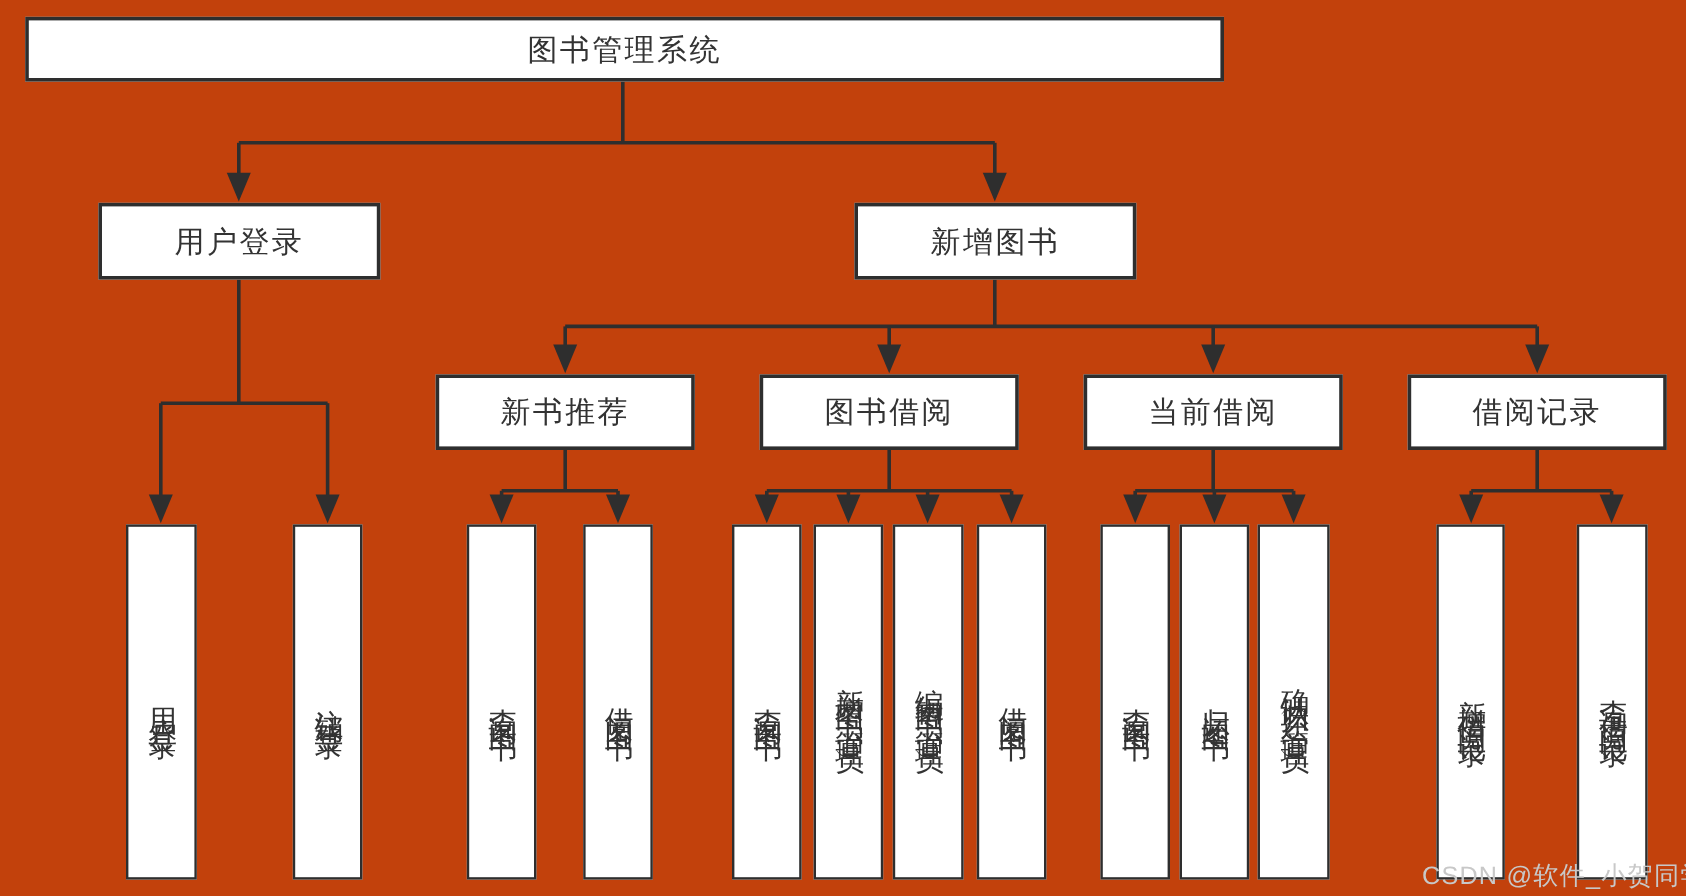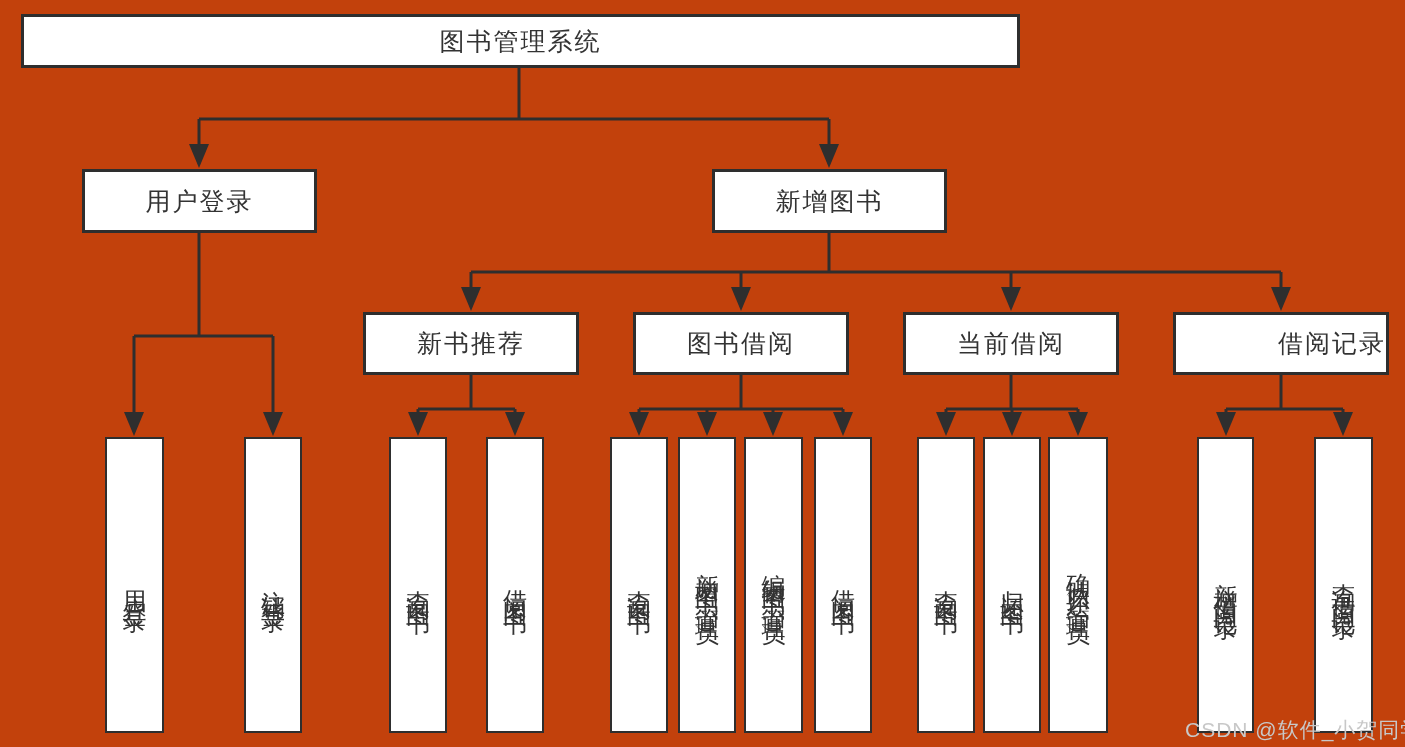--- a/index.html
+++ b/index.html
@@ -157,21 +157,21 @@
 
   <div class="box lvl3-box" style="left:633px;">
     <span class="hlabel">图书借阅</span>
   </div>
   <div class="box lvl3-box" style="left:363px;">
     <span class="hlabel">新书推荐</span>
   </div>
   <div class="box lvl3-box" style="left:903px;">
     <span class="hlabel">当前借阅</span>
   </div>
-  <div class="box lvl3-box" style="left:1173px;justify-content:flex-end;">
+  <div class="box lvl3-box" style="left:1173px;">
     <span class="hlabel">借阅记录</span>
   </div>
 
   <div class="box leaf" style="left:105px;width:59px;">
     <span class="vlabel">用户登录</span>
   </div>
   <div class="box leaf" style="left:244px;width:58px;">
     <span class="vlabel">注销登录</span>
   </div>
 

